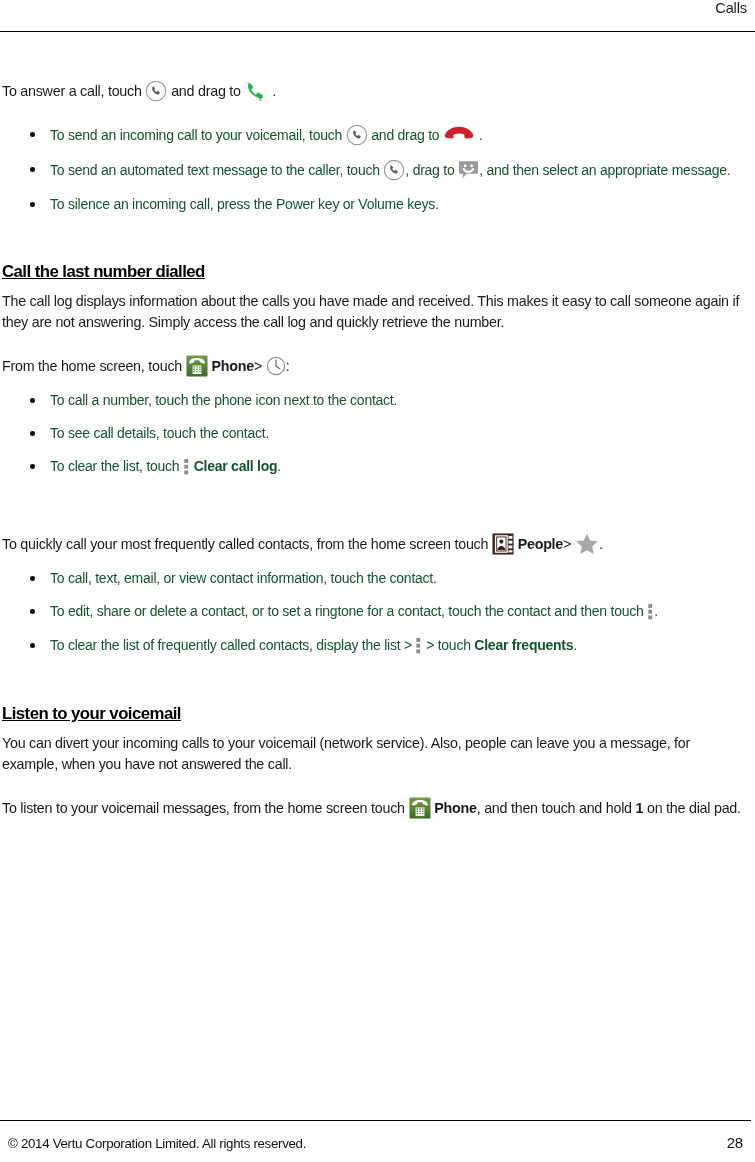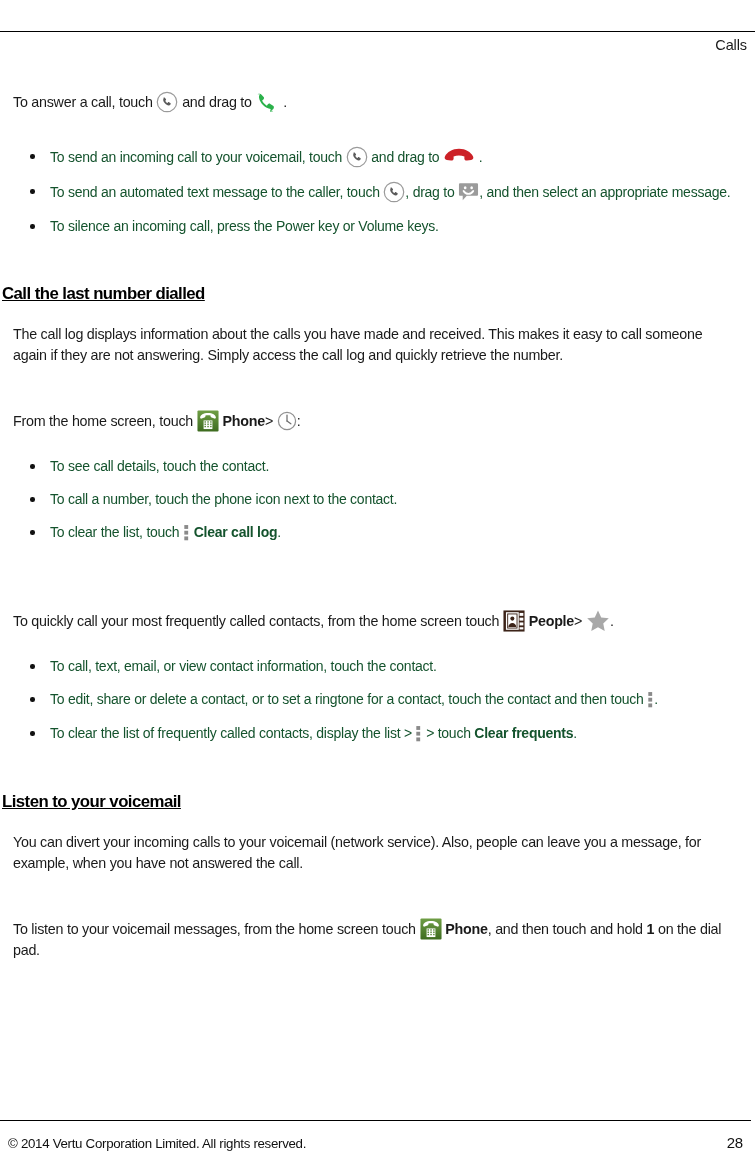--- a/index.html
+++ b/index.html
@@ -30,21 +30,20 @@
     right: 0;
     height: 33px;
   }
   .header-title {
     position: absolute;
     right: 8px;
     top: 0px;
     font-size: 14.5px;
     letter-spacing: -0.1px;
     color: #1a1a1a;
-    margin-top: 37px;
   }
   .header-rule {
     position: absolute;
     left: 0;
     right: 0;
     top: 31px;
     border-top: 1.2px solid #000;
   }
 
   
@@ -53,21 +52,21 @@
     top: 33px;
     left: 0px;
     right: 8px;
     bottom: 60px;
     padding: 0 0 0 2px;
   }
 
   p.body-text {
     font-size: 14.3px;
     line-height: 21px;
-    margin: 11px;
+    margin: 0;
     letter-spacing: -0.25px;
     color: #1a1a1a;
   }
 
   .spacer-lg { height: 47px; }
   .spacer-md { height: 22px; }
   .spacer-sm { height: 13px; }
   .spacer-xs { height: 8px; }
 
   h2.section-head {
@@ -271,24 +270,24 @@
           <line x1="12" y1="12" x2="12" y2="4.8" stroke="#6f6f6f" stroke-width="1.5" stroke-linecap="round"></line>
           <line x1="12" y1="12" x2="16.6" y2="15.4" stroke="#6f6f6f" stroke-width="1.5" stroke-linecap="round"></line>
         </svg>
       </span><span>:</span>
     </p>
 
     <div class="spacer-sm"></div>
 
     <ul class="bullets">
       <li>
+        <span>To call a number, touch the phone icon next to the contact.</span>
+      </li>
+      <li>
         <span>To see call details, touch the contact.</span>
-      </li>
-      <li>
-        <span>To call a number, touch the phone icon next to the contact.</span>
       </li>
       <li>
         <span>To clear the list, touch</span>
         <span class="ic ic-kebab">
           <svg viewBox="0 0 8 24">
             <rect x="1.5" y="3.5" width="4.4" height="4.4" fill="#8a8a8a"></rect>
             <rect x="1.5" y="10" width="4.4" height="4.4" fill="#8a8a8a"></rect>
             <rect x="1.5" y="16.5" width="4.4" height="4.4" fill="#8a8a8a"></rect>
           </svg>
         </span>

